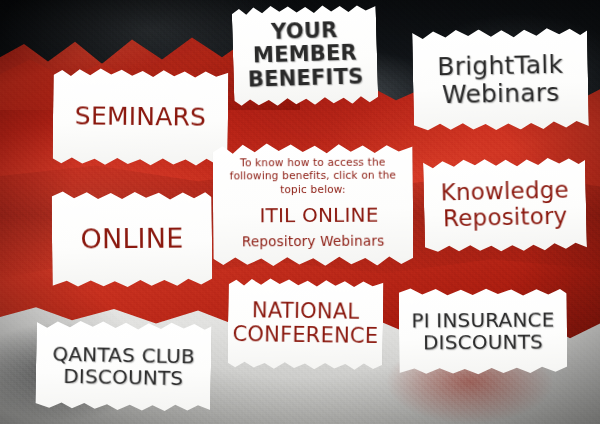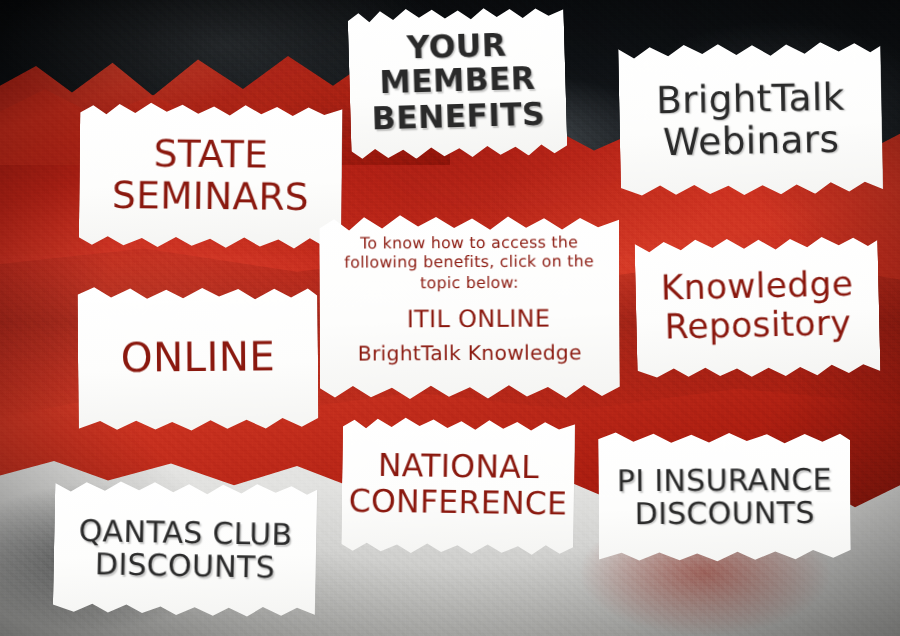--- a/index.html
+++ b/index.html
@@ -230,21 +230,21 @@
     max-width: 172px;
   }
   #card-benefits-instructions .link {
     font-size: 13.5px;
     color: #8a180e;
     margin: 3.5px 0;
     cursor: pointer;
     white-space: nowrap;
   }
   #card-benefits-instructions .link-primary {
-    font-size: 16px;
+    font-size: 20px;
     margin-top: 1px;
     margin-left: 12px;
   }
 </style>
 </head>
 <body>
 
 <div id="stage">
 
   <div class="bg-layer bg-dark"></div>
@@ -261,21 +261,20 @@
     <span class="card-line">MEMBER</span>
     <span class="card-line">BENEFITS</span>
   </div>
 
   <div class="card torn-b ink-dark" id="card-brighttalk-webinars">
     <span class="card-line">BrightTalk</span>
     <span class="card-line">Webinars</span>
   </div>
 
   <div class="card torn-a ink-red" id="card-state-seminars">
-    <span class="card-line">STATE</span>
     <span class="card-line">SEMINARS</span>
   </div>
 
   <div class="card torn-c ink-red" id="card-itil-online">
     <span class="card-line">ONLINE</span>
   </div>
 
   <div class="card torn-b ink-red" id="card-knowledge-repository">
     <span class="card-line">Knowledge</span>
     <span class="card-line">Repository</span>
@@ -292,16 +291,16 @@
   </div>
 
   <div class="card torn-b ink-dark" id="card-qantas-club-discounts">
     <span class="card-line">QANTAS CLUB</span>
     <span class="card-line">DISCOUNTS</span>
   </div>
 
   <div class="card torn-a" id="card-benefits-instructions">
     <div class="intro">To know how to access the following benefits, click on the topic below:</div>
     <div class="link link-primary">ITIL ONLINE</div>
-    <div class="link">BrightTalk Knowledge</div>
+    <div class="link">Repository Webinars</div>
   </div>
 
 </div>
 
 </body></html>

